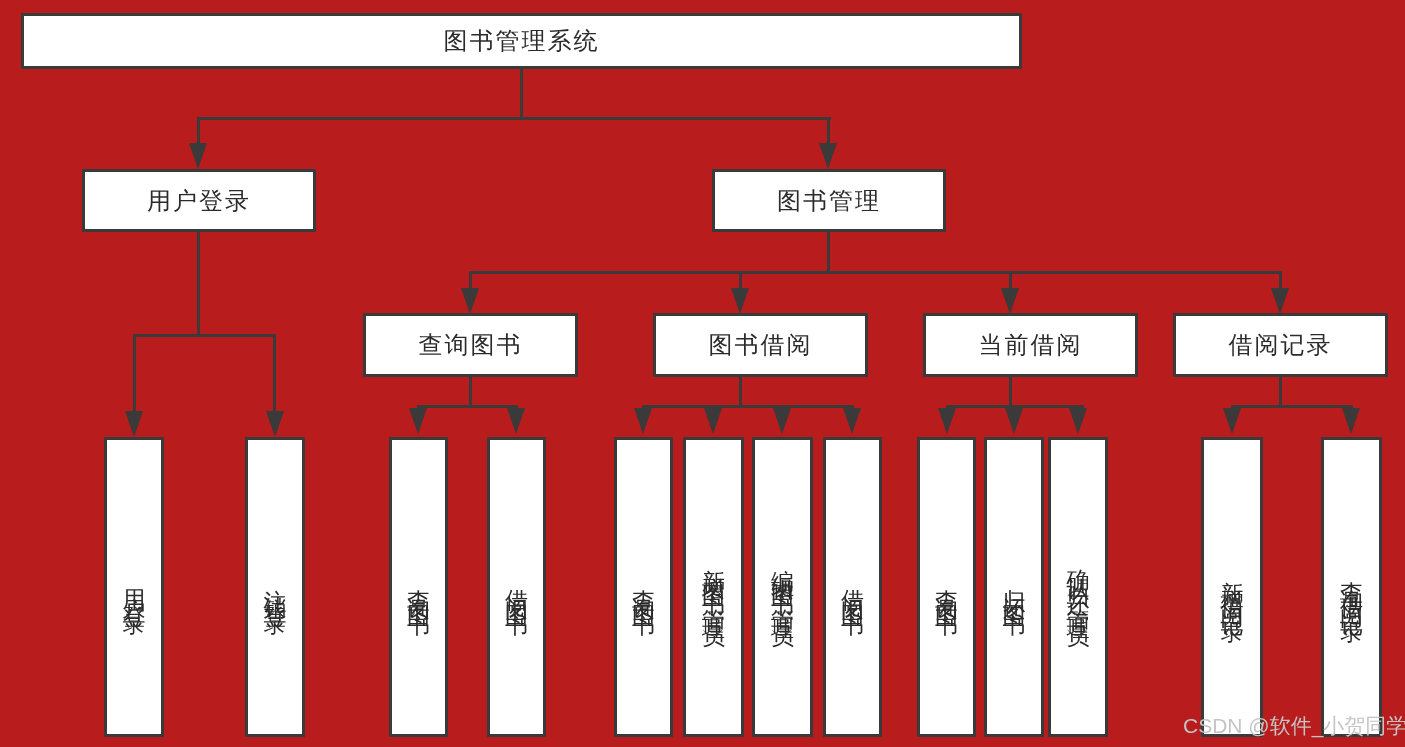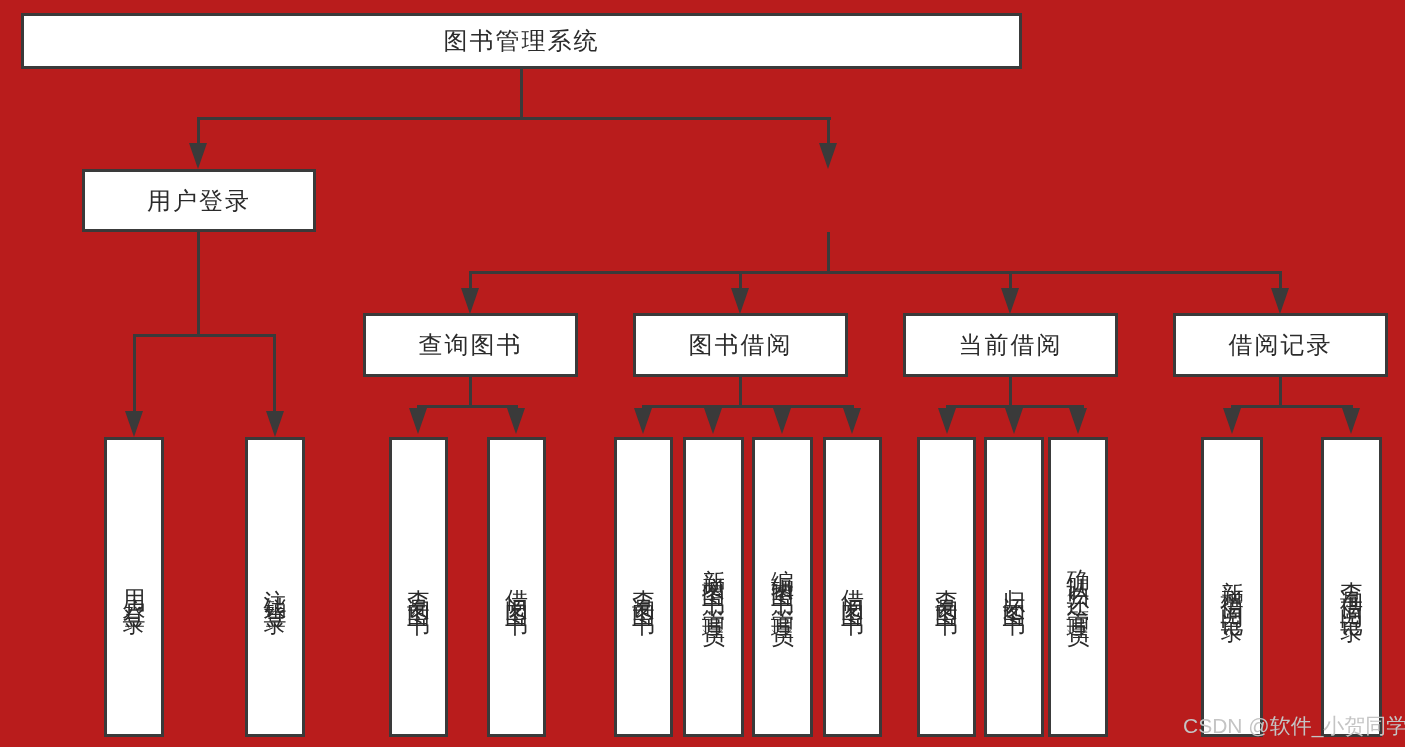--- a/index.html
+++ b/index.html
@@ -64,20 +64,23 @@
   <div class="vline" style="left:520px;top:69px;height:50px"></div>
   <div class="hline" style="left:197px;top:117px;width:634px"></div>
   <div class="vline" style="left:197px;top:117px;height:28px"></div>
   <div class="arrowhead" style="left:189px;top:143px"></div>
   <div class="vline" style="left:827px;top:117px;height:28px"></div>
   <div class="arrowhead" style="left:819px;top:143px"></div>
 
   <div class="box" style="left:82px;top:169px;width:234px;height:63px">
     <span class="hlabel">用户登录</span>
   </div>
+  <div class="box" style="left:712px;top:169px;width:234px;height:63px">
+    <span class="hlabel">图书管理</span>
+  </div>
 
   <div class="vline" style="left:197px;top:232px;height:104px"></div>
   <div class="hline" style="left:133px;top:334px;width:143px"></div>
   <div class="vline" style="left:133px;top:334px;height:80px"></div>
   <div class="arrowhead" style="left:125px;top:411px"></div>
   <div class="vline" style="left:273px;top:334px;height:80px"></div>
   <div class="arrowhead" style="left:266px;top:411px"></div>
 
   <div class="vline" style="left:827px;top:232px;height:42px"></div>
   <div class="hline" style="left:469px;top:271px;width:813px"></div>
@@ -86,24 +89,24 @@
   <div class="vline" style="left:739px;top:271px;height:20px"></div>
   <div class="arrowhead" style="left:731px;top:288px"></div>
   <div class="vline" style="left:1009px;top:271px;height:20px"></div>
   <div class="arrowhead" style="left:1001px;top:288px"></div>
   <div class="vline" style="left:1279px;top:271px;height:20px"></div>
   <div class="arrowhead" style="left:1271px;top:288px"></div>
 
   <div class="box" style="left:363px;top:313px;width:215px;height:64px">
     <span class="hlabel">查询图书</span>
   </div>
-  <div class="box" style="left:633px;top:313px;width:215px;height:64px">
+  <div class="box" style="left:653px;top:313px;width:215px;height:64px">
     <span class="hlabel">图书借阅</span>
   </div>
-  <div class="box" style="left:903px;top:313px;width:215px;height:64px">
+  <div class="box" style="left:923px;top:313px;width:215px;height:64px">
     <span class="hlabel">当前借阅</span>
   </div>
   <div class="box" style="left:1173px;top:313px;width:215px;height:64px">
     <span class="hlabel">借阅记录</span>
   </div>
 
   <div class="vline" style="left:469px;top:375px;height:33px"></div>
   <div class="hline" style="left:417px;top:405px;width:101px"></div>
   <div class="arrowhead" style="left:409px;top:408px"></div>
   <div class="arrowhead" style="left:507px;top:408px"></div>

